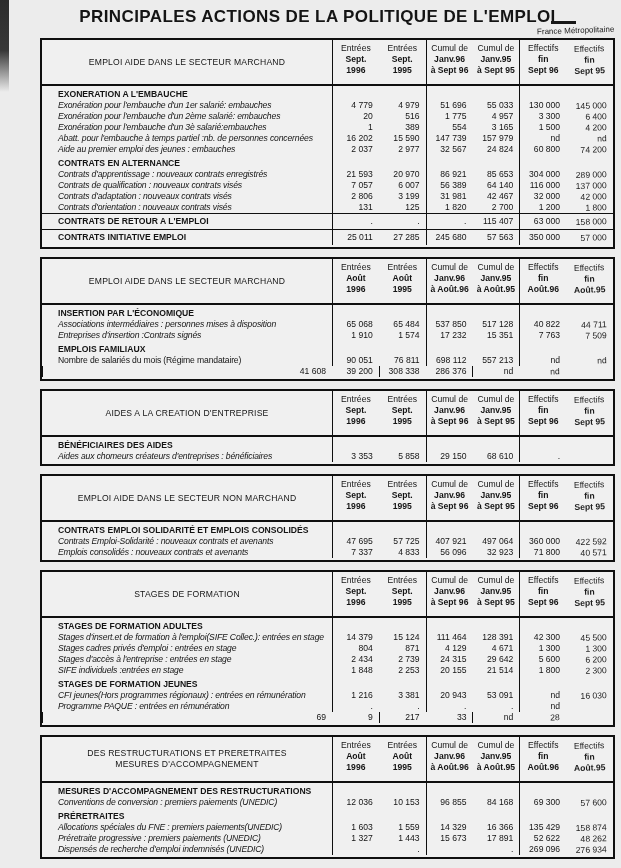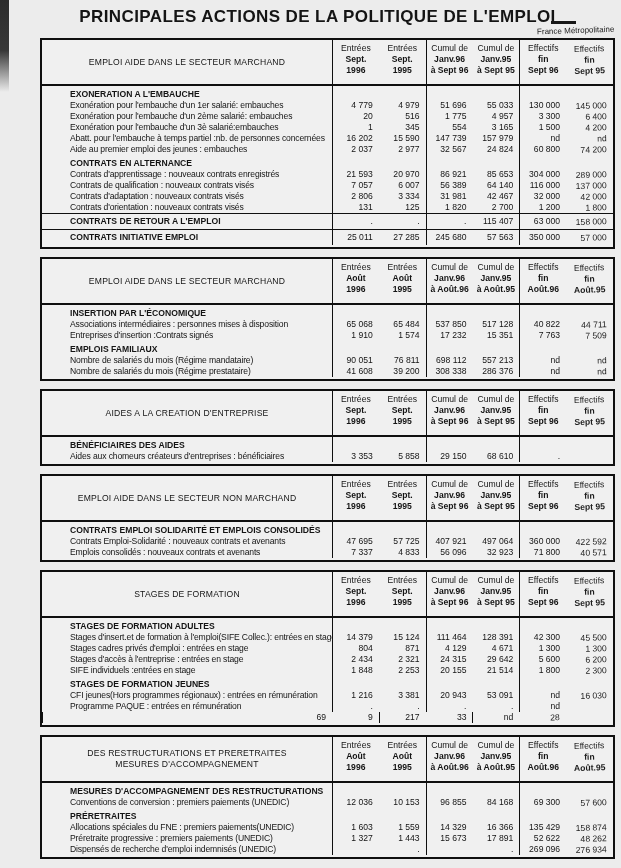--- a/index.html
+++ b/index.html
@@ -45,26 +45,26 @@
   .hdr { border-bottom: 2px solid #0f0f0f; min-height: 46px; padding-bottom: 0; }
   .title-cell {
     display: flex; flex-direction: column; justify-content: center;
     text-align: center; font-size: 11px; line-height: 1.3; letter-spacing: .2px;
     padding: 2px 20px;
   }
   .colh { text-align: center; font-size: 8.2px; line-height: 1.5; padding-top: 3px; }
   .colh .l2, .colh .l3 { font-weight: bold; }
   .bl { border-left: 1.5px solid #0f0f0f; }
   .cell { font-size: 8.6px; line-height: 11px; }
-  .label { padding-left: 8px; padding-right: 2px; white-space: nowrap; overflow: hidden; letter-spacing: -0.15px; margin-left: 20px; }
+  .label { padding-left: 16px; padding-right: 2px; white-space: nowrap; overflow: hidden; letter-spacing: -0.15px; }
   .num { text-align: right; padding-right: 6px; font-variant-numeric: tabular-nums; }
   .c6 { transform: rotate(-1.6deg); transform-origin: 100% 50%; color: #1d1d1d; }
   .section .label { font-weight: bold; font-style: normal; letter-spacing: 0; }
   .section .cell { padding-top: 3px; }
-  .item .label { }
+  .item .label { font-style: italic; }
   .plain .label { font-style: normal; }
   .total { border-top: 1.5px solid #101010; }
   .total .cell { padding-top: 2px; padding-bottom: 2px; }
   .total .label { font-weight: bold; letter-spacing: 0; }
 </style>
 </head>
 <body>
 
 <div class="page">
   <div class="smudge"></div>
@@ -131,21 +131,21 @@
           <div class="cell num c1 bl">20</div>
           <div class="cell num c2">516</div>
           <div class="cell num c3 bl">1 775</div>
           <div class="cell num c4">4 957</div>
           <div class="cell num c5 bl">3 300</div>
           <div class="cell num c6">6 400</div>
         </div>
         <div class="row item">
           <div class="cell label">Exonération pour l'embauche d'un 3è salarié:embauches</div>
           <div class="cell num c1 bl">1</div>
-          <div class="cell num c2">345</div>
+          <div class="cell num c2">389</div>
           <div class="cell num c3 bl">554</div>
           <div class="cell num c4">3 165</div>
           <div class="cell num c5 bl">1 500</div>
           <div class="cell num c6">4 200</div>
         </div>
         <div class="row item">
           <div class="cell label">Abatt. pour l'embauche à temps partiel :nb. de personnes concernées</div>
           <div class="cell num c1 bl">16 202</div>
           <div class="cell num c2">15 590</div>
           <div class="cell num c3 bl">147 739</div>
@@ -185,21 +185,21 @@
           <div class="cell num c1 bl">7 057</div>
           <div class="cell num c2">6 007</div>
           <div class="cell num c3 bl">56 389</div>
           <div class="cell num c4">64 140</div>
           <div class="cell num c5 bl">116 000</div>
           <div class="cell num c6">137 000</div>
         </div>
         <div class="row item">
           <div class="cell label">Contrats d'adaptation : nouveaux contrats visés</div>
           <div class="cell num c1 bl">2 806</div>
-          <div class="cell num c2">3 334</div>
+          <div class="cell num c2">3 199</div>
           <div class="cell num c3 bl">31 981</div>
           <div class="cell num c4">42 467</div>
           <div class="cell num c5 bl">32 000</div>
           <div class="cell num c6">42 000</div>
         </div>
         <div class="row item">
           <div class="cell label">Contrats d'orientation : nouveaux contrats visés</div>
           <div class="cell num c1 bl">131</div>
           <div class="cell num c2">125</div>
           <div class="cell num c3 bl">1 820</div>
@@ -301,21 +301,20 @@
         <div class="row plain">
           <div class="cell label">Nombre de salariés du mois (Régime mandataire)</div>
           <div class="cell num c1 bl">90 051</div>
           <div class="cell num c2">76 811</div>
           <div class="cell num c3 bl">698 112</div>
           <div class="cell num c4">557 213</div>
           <div class="cell num c5 bl">nd</div>
           <div class="cell num c6">nd</div>
         </div>
         <div class="row item">
-          <div class="cell label">Nombre de salariés du mois (Régime prestataire)</div>
           <div class="cell num c1 bl">41 608</div>
           <div class="cell num c2">39 200</div>
           <div class="cell num c3 bl">308 338</div>
           <div class="cell num c4">286 376</div>
           <div class="cell num c5 bl">nd</div>
           <div class="cell num c6">nd</div>
         </div>
       </section>
       <section class="tbl">
         <div class="row hdr">
@@ -495,21 +494,21 @@
           <div class="cell num c1 bl">804</div>
           <div class="cell num c2">871</div>
           <div class="cell num c3 bl">4 129</div>
           <div class="cell num c4">4 671</div>
           <div class="cell num c5 bl">1 300</div>
           <div class="cell num c6">1 300</div>
         </div>
         <div class="row item">
           <div class="cell label">Stages d'accès à l'entreprise : entrées en stage</div>
           <div class="cell num c1 bl">2 434</div>
-          <div class="cell num c2">2 321</div>
+          <div class="cell num c2">2 739</div>
           <div class="cell num c3 bl">24 315</div>
           <div class="cell num c4">29 642</div>
           <div class="cell num c5 bl">5 600</div>
           <div class="cell num c6">6 200</div>
         </div>
         <div class="row item">
           <div class="cell label">SIFE individuels :entrées en stage</div>
           <div class="cell num c1 bl">1 848</div>
           <div class="cell num c2">2 253</div>
           <div class="cell num c3 bl">20 155</div>

